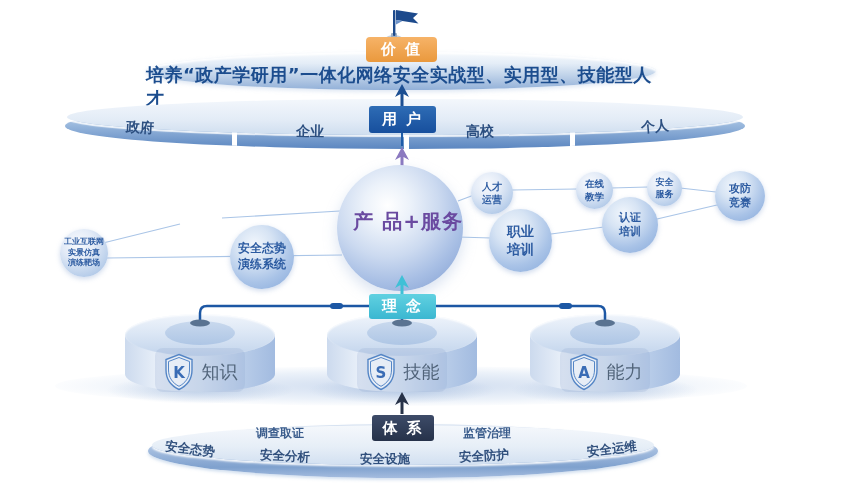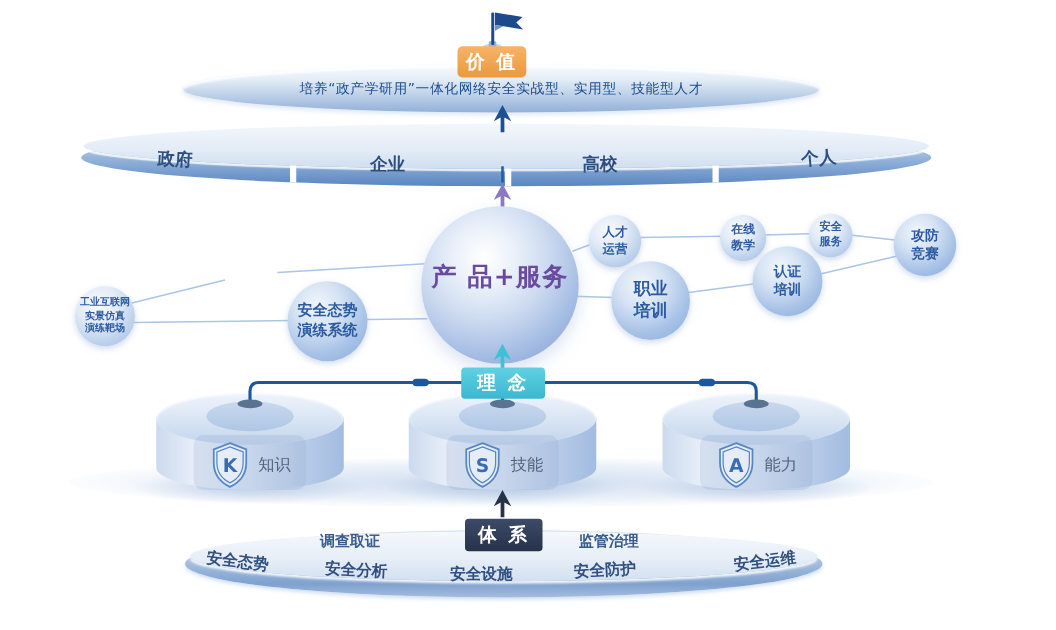--- a/index.html
+++ b/index.html
@@ -9,28 +9,28 @@
   }
   .ellipse { position:absolute; border-radius:50%; }
 
   
   .disc-value {
     left:146px; top:52px; width:510px; height:38px;
     background:linear-gradient(180deg,#f7fafd 0%,#e4edf7 30%,#c7d8ec 55%,#92b0d8 100%);
     box-shadow:inset 0 2px 2px rgba(255,255,255,.95), 0 2px 4px rgba(160,185,220,.35);
   }
   .disc-value-text {
-    position:absolute; left:146px; top:63px; width:510px; text-align:center;
-    font-size:11px; font-weight:400; color:#1c4d8e; letter-spacing:.5px;
+    position:absolute; left:146px; top:63px; width:510px; 
+    font-size:18px; font-weight:700; color:#1c4d8e; letter-spacing:.5px;
   }
   .badge {
     position:absolute; display:flex; align-items:center; justify-content:center;
     color:#fff; font-weight:bold; font-size:15px; letter-spacing:2px; border-radius:4px;
   }
-  .badge-value   { left:366px; top:37px;  width:55px; height:25px; background:linear-gradient(180deg,#f6b368,#ea993d); }
+  .badge-value   { left:366px; top:37px;  width:71px; height:25px; background:linear-gradient(180deg,#f6b368,#ea993d); }
   .badge-user    { left:369px; top:106px; width:67px; height:27px; border-radius:3px; background:linear-gradient(180deg,#2e6cb5,#174f9d); }
   .badge-concept { left:369px; top:294px; width:67px; height:25px; border-radius:3px; background:linear-gradient(180deg,#60d1e1,#3bb7d1); }
   .badge-system  { left:372px; top:415px; width:62px; height:26px; border-radius:3px; background:linear-gradient(180deg,#3d4b68,#26324a); }
 
   .flag-svg { position:absolute; left:380px; top:6px; width:44px; height:38px; }
 
   
   .user-rim {
     left:65px; top:103px; width:680px; height:46px;
     background:linear-gradient(180deg,#c7d7ec 0%,#9cbade 45%,#5b86c0 100%);
@@ -47,21 +47,21 @@
 
   .arrow { position:absolute; width:16px; height:22px; }
 
   
   .sphere {
     left:337px; top:165px; width:126px; height:126px;
     background:radial-gradient(circle at 40% 32%, #ffffff 0%, #ecf2fa 20%, #ccdaf0 45%, #a7bee4 68%, #8ea9d8 86%, #97b0da 100%);
     box-shadow:0 6px 14px rgba(150,175,215,.35);
   }
   .sphere-label {
-    position:absolute; left:337px; top:208px; width:126px; text-align:center;
+    position:absolute; left:337px; top:208px; width:126px; text-align:right;
     font-size:20px; font-weight:bold; color:#6a4aa0; letter-spacing:1px;
   }
   .bubble {
     position:absolute; border-radius:50%; display:flex; align-items:center; justify-content:center;
     text-align:center; white-space:pre-line; font-weight:600; color:#2c5ba1; line-height:1.3;
     background:radial-gradient(circle at 38% 30%, #f8fafd 0%, #e3ebf7 35%, #bed2ec 68%, #9cb9e0 100%);
     box-shadow:0 2px 5px rgba(150,175,215,.45);
   }
   .bubble.lg { background:radial-gradient(circle at 38% 30%, #f1f6fc 0%, #d7e4f4 30%, #a9c3e7 64%, #85a8da 100%); }
   .links, .pillar-links { position:absolute; left:0; top:0; }
@@ -85,21 +85,21 @@
     position:absolute; top:0; left:0; width:150px; height:42px; border-radius:50%;
     background:linear-gradient(180deg,#eff4fb 0%,#dce7f5 45%,#c2d4ec 100%);
     box-shadow:inset 0 1px 2px #fff;
   }
   .cyl-ring {
     position:absolute; top:7px; left:40px; width:70px; height:24px; border-radius:50%;
     background:linear-gradient(180deg,#c9d9ee,#aec6e5);
   }
   .cyl-panel { position:absolute; top:34px; left:30px; width:90px; height:44px; background:rgba(141,166,205,.22); border-radius:8px; }
   .cyl-row { position:absolute; top:36px; left:0; width:150px; height:44px; display:flex; align-items:center; justify-content:center; gap:7px; }
-  .cyl-label { font-size:13px; color:#51647a;text-align:right; }
+  .cyl-label { font-size:18px; color:#51647a;text-align:right; }
   .shield text { font-family:"DejaVu Sans","Liberation Sans",sans-serif; }
 
   
   .ring-rim {
     left:148px; top:424px; width:510px; height:54px;
     background:linear-gradient(180deg,#d4e0f0 0%,#b4c9e6 35%,#7fa1ce 80%,#a5bcdf 100%);
     box-shadow:0 2px 3px rgba(170,195,225,.5);
   }
   .ring-topface {
     left:152px; top:425px; width:502px; height:40px;
@@ -133,20 +133,21 @@
   </div>
   <div class="ellipse user-top"></div>
   <div class="seg" style="left:105px;top:119px;transform:rotate(3deg)">政府</div>
   <div class="seg" style="left:275px;top:123px;transform:rotate(1deg)">企业</div>
   <div class="seg" style="left:445px;top:123px;transform:rotate(-1deg)">高校</div>
   <div class="seg" style="left:620px;top:118px;transform:rotate(-5deg)">个人</div>
 
   <svg class="arrow" style="left:394px;top:84px" viewBox="0 0 16 22">
     <polygon points="8,0 15,13 9.5,10 9.5,22 6.5,22 6.5,10 1,13" fill="#1d4f92"></polygon>
   </svg>
+  <div class="badge badge-user">用 户</div>
   <div class="stem-user"></div>
   <svg class="arrow" style="left:394px;top:147px" viewBox="0 0 16 22">
     <polygon points="8,0 15,13 9.5,10 9.5,22 6.5,22 6.5,10 1,13" fill="#8b79c0"></polygon>
   </svg>
 
   <svg class="links" width="845" height="504">
     <g stroke="#aac5e7" stroke-width="1.2">
       <line x1="103" y1="243" x2="180" y2="224"></line>
       <line x1="222" y1="218" x2="340" y2="211"></line>
       <line x1="107" y1="258" x2="342" y2="255"></line>

